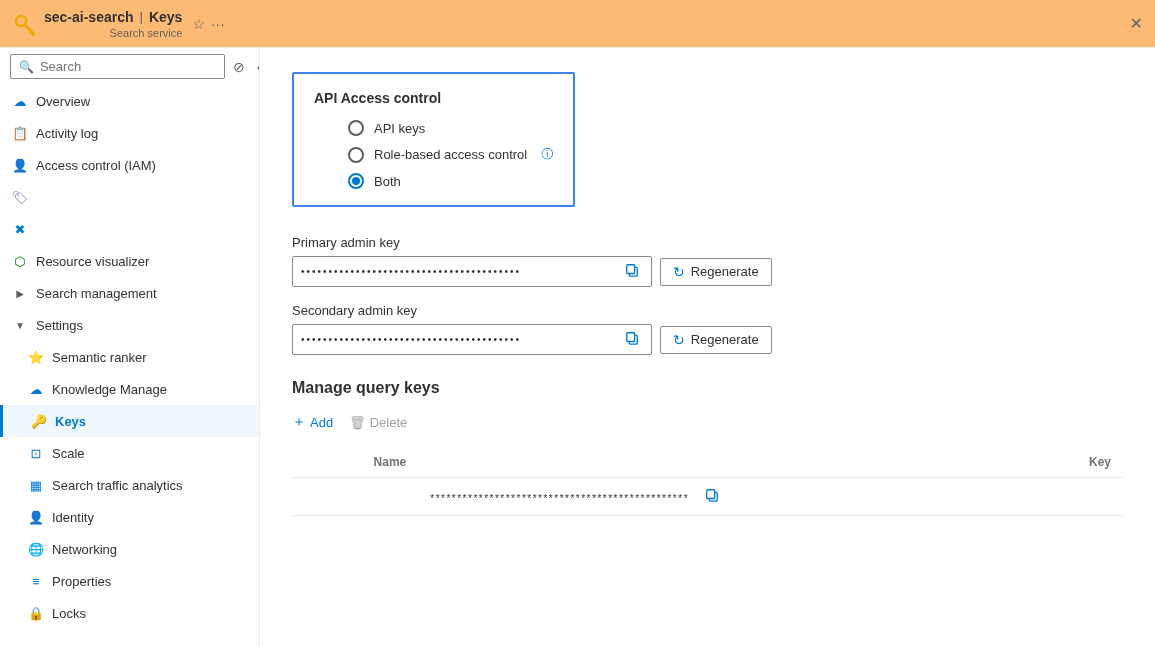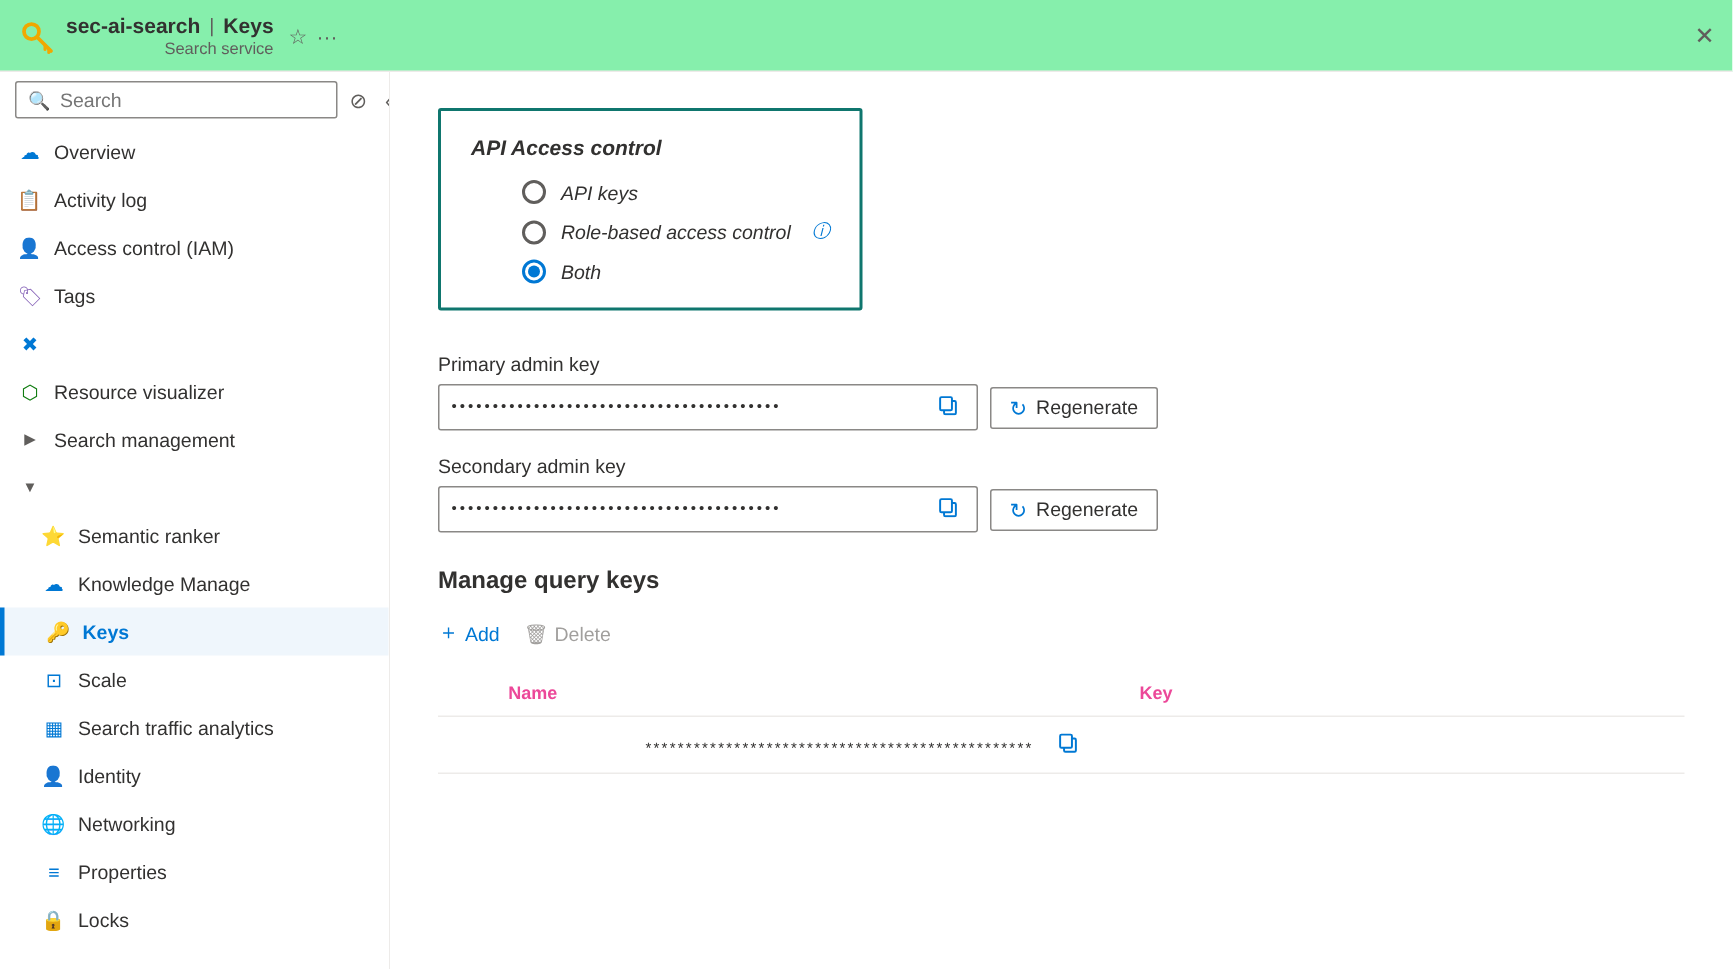--- a/index.html
+++ b/index.html
@@ -1,19 +1,19 @@
 <!DOCTYPE html>
 <html><head>
   <meta charset="utf-8">
   <style>
     * { box-sizing: border-box; margin: 0; padding: 0; }
     body { font-family: 'Segoe UI', Arial, sans-serif; font-size: 13px; background: #fff; color: #323130; display: flex; flex-direction: column; height: 646px; width: 1155px; overflow: hidden; }
 
     
-    .header { display: flex; align-items: center; padding: 8px 12px; border-bottom: 1px solid #edebe9; background: #86efac; min-height: 48px; }
+    .header { display: flex; align-items: center; padding: 8px 12px; border-bottom: 1px solid #edebe9; background: #fdba74; min-height: 48px; }
     .header-icon { width: 24px; height: 24px; margin-right: 8px; }
     .header-title { font-size: 14px; font-weight: 600; color: #323130; }
     .header-divider { color: #605e5c; margin: 0 6px; }
     .header-subtitle { font-size: 14px; color: #323130; font-weight: 600; }
     .header-sub-label { font-size: 11px; color: #605e5c; margin-left: 4px; margin-top: 2px; text-align: right; }
     .header-left { display: flex; align-items: center; flex: 1; }
     .header-actions { display: flex; align-items: center; gap: 8px; }
     .star-icon, .ellipsis-icon { color: #605e5c; cursor: pointer; font-size: 14px; }
     .close-icon { color: #605e5c; cursor: pointer; font-size: 16px; margin-left: 12px; }
     .header-title-group { display: flex; flex-direction: column; }
@@ -29,21 +29,21 @@
     .sidebar-item { display: flex; align-items: center; padding: 6px 10px 6px 12px; cursor: pointer; color: #323130; font-size: 13px; gap: 8px; min-height: 32px; }
     .sidebar-item.active { background: #EFF6FC; border-left: 3px solid #0078d4; color: #0078d4; font-weight: 600; }
     .sidebar-item.active .item-icon { color: #0078d4; }
     .sidebar-item .item-icon { width: 16px; height: 16px; display: flex; align-items: center; justify-content: center; flex-shrink: 0; }
     .sidebar-item .item-label { flex: 1; }
 
     
     .content { flex: 1; overflow-y: auto; padding: 24px 32px; background: #fff; }
 
     
-    .api-access-box { border: 2px solid #0f766e; border-radius: 2px; padding: 16px 20px; margin-bottom: 28px; display: inline-block; min-width: 220px; font-style: italic; }
+    .api-access-box { border: 2px solid #3b82f6; border-radius: 2px; padding: 16px 20px; margin-bottom: 28px; display: inline-block; min-width: 220px; }
     .api-access-title { font-size: 14px; font-weight: 600; margin-bottom: 14px; }
     .radio-option { display: flex; align-items: center; gap: 10px; margin-bottom: 10px; cursor: pointer; margin-left: 34px; }
     .radio-option:last-child { margin-bottom: 0; }
     .radio-circle { width: 16px; height: 16px; border-radius: 50%; border: 2px solid #605e5c; display: flex; align-items: center; justify-content: center; flex-shrink: 0; }
     .radio-circle.selected { border-color: #0078d4; }
     .radio-circle.selected::after { content: ''; width: 8px; height: 8px; border-radius: 50%; background: #0078d4; }
     .radio-label { font-size: 13px; }
     .info-icon { color: #0078d4; font-size: 12px; cursor: pointer; margin-left: 4px; }
 
     
@@ -58,21 +58,21 @@
     .regen-icon { color: #0078d4; font-size: 14px; }
 
     
     .query-section { margin-top: 8px; }
     .query-actions { display: flex; align-items: center; gap: 16px; margin-bottom: 16px; }
     .action-btn { display: flex; align-items: center; gap: 4px; background: none; border: none; cursor: pointer; font-size: 13px; color: #0078d4; }
     .action-btn.disabled { color: #a19f9d; cursor: default; }
     .action-btn .btn-icon { font-size: 14px; }
 
     .query-table { width: 100%; border-collapse: collapse; }
-    .query-table th { text-align: center; padding: 8px 12px; font-size: 12px; font-weight: 600; color: #ec4899; border-bottom: 1px solid #edebe9; }
+    .query-table th { text-align: right; padding: 8px 12px; font-size: 12px; font-weight: 600; color: #737373; border-bottom: 1px solid #edebe9; }
     .query-table td { padding: 8px 12px; font-size: 13px; border-bottom: 1px solid #edebe9; vertical-align: middle; }
     .key-dots-long { letter-spacing: 1.5px; font-size: 10px; color: #323130; }
 
     
     .icon-blue { color: #0078d4; }
     .icon-green { color: #107c10; }
     .icon-purple { color: #8764b8; }
 
     .sidebar-search-row { display: flex; align-items: center; gap: 4px; padding: 6px 10px; }
   </style>
@@ -128,39 +128,39 @@
       <span class="item-label">Activity log</span>
     </div>
 
     <div class="sidebar-item">
       <span class="item-icon icon-blue">👤</span>
       <span class="item-label">Access control (IAM)</span>
     </div>
 
     <div class="sidebar-item">
       <span class="item-icon icon-purple">🏷</span>
-      <span class="item-label">Tags</span>
     </div>
 
     <div class="sidebar-item">
       <span class="item-icon icon-blue">✖</span>
     </div>
 
     <div class="sidebar-item">
       <span class="item-icon icon-green">⬡</span>
       <span class="item-label">Resource visualizer</span>
     </div>
 
     <div class="sidebar-item">
       <span class="item-icon" style="font-size:10px;color:#605e5c;">▶</span>
       <span class="item-label">Search management</span>
     </div>
 
     <div class="sidebar-item">
       <span class="item-icon" style="font-size:10px;color:#605e5c;">▼</span>
+      <span class="item-label">Settings</span>
     </div>
 
     <div class="sidebar-item" style="padding-left:28px;">
       <span class="item-icon icon-blue">⭐</span>
       <span class="item-label">Semantic ranker</span>
     </div>
 
     <div class="sidebar-item" style="padding-left:28px;">
       <span class="item-icon icon-blue">☁</span>
       <span class="item-label">Knowledge Manage</span>

